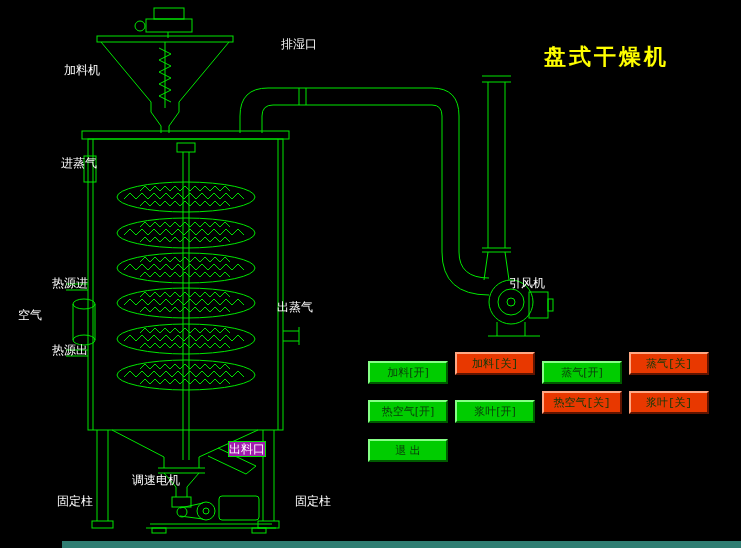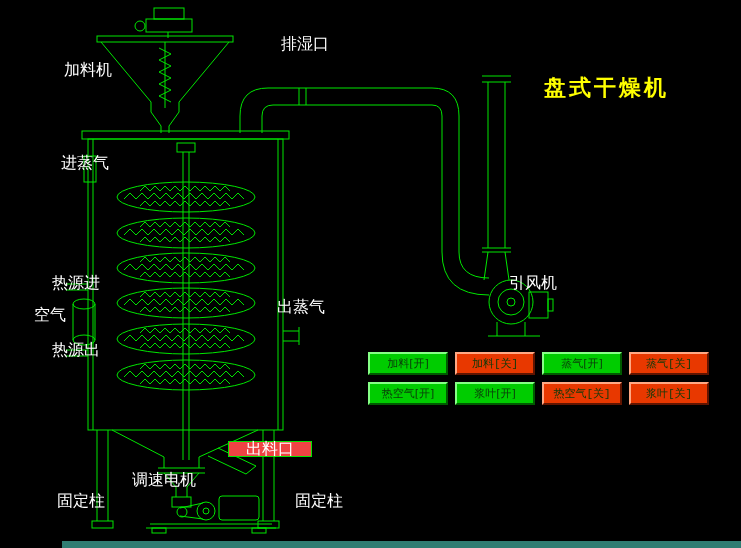--- a/index.html
+++ b/index.html
@@ -3,42 +3,42 @@
 <meta charset="utf-8">
 <style>
   html,body{margin:0;padding:0;background:#000;}
   #stage{
     position:relative;width:741px;height:548px;overflow:hidden;
     background:var(--background,#000);
     font-family:"DejaVu Sans","Liberation Sans",sans-serif;
   }
   #schematic{position:absolute;left:0;top:0;color:var(--line,#00e600);}
   .mlabel{
-    position:absolute;color:var(--label,#fff);font-size:16px;line-height:14px;
+    position:absolute;color:var(--label,#fff);font-size:12px;line-height:14px;
     white-space:nowrap;
   }
-  .mlabel.boxed{border:1px solid var(--line,#00e600);padding:0 17px;background:#ef4444;}
+  .mlabel.boxed{border:1px solid var(--line,#00e600);padding:0 0;background:#a21caf;}
   #page-title{
     position:absolute;left:544px;top:42px;color:var(--title,#ff0);
-    font-size:22px;font-weight:bold;letter-spacing:3px;white-space:nowrap;margin-top:31px;
+    font-size:22px;font-weight:bold;letter-spacing:3px;white-space:nowrap;
   }
   #button-panel{
     position:absolute;left:368px;top:352px;width:341px;
     display:grid;grid-template-columns:repeat(4,80px);gap:7px;
   }
   .btn{
     width:80px;height:23px;box-sizing:border-box;
     display:flex;align-items:center;justify-content:center;
     font-size:11px;white-space:nowrap;overflow:hidden;
     color:var(--btn-text,#0a3a0a);cursor:pointer;user-select:none;
   }
   .btn.green{
     background:var(--btn-green,#00cc00);
     border-top:2px solid #86ff86;border-left:2px solid #86ff86;
-    border-bottom:2px solid #005a00;border-right:2px solid #005a00;
+    border-bottom:2px solid #005a00;border-right:2px solid #005a00;margin-top:9px;
   }
   .btn.red{
     background:var(--btn-red,#e83800);
     border-top:2px solid #ffa884;border-left:2px solid #ffa884;
     border-bottom:2px solid #601400;border-right:2px solid #601400;font-family:Liberation Mono, monospace;
   }
   #bottom-strip{
     position:absolute;left:62px;right:0;bottom:0;height:7px;
     background:var(--bottom-strip,#2f7d72);
   }
@@ -204,35 +204,36 @@
       </g>
     </g>
   </svg>
 
   <div id="page-title">盘式干燥机</div>
 
   <span class="mlabel" style="left:64px;top:63px">加料机</span>
   <span class="mlabel" style="left:281px;top:37px">排湿口</span>
   <span class="mlabel" style="left:61px;top:156px">进蒸气</span>
   <span class="mlabel" style="left:52px;top:276px">热源进</span>
-  <span class="mlabel" style="left:34px;top:308px">空气</span>
+  <span class="mlabel" style="left:18px;top:308px">空气</span>
   <span class="mlabel" style="left:277px;top:300px">出蒸气</span>
   <span class="mlabel" style="left:52px;top:343px">热源出</span>
   <span class="mlabel boxed" style="left:228px;top:441px">出料口</span>
   <span class="mlabel" style="left:132px;top:473px">调速电机</span>
   <span class="mlabel" style="left:57px;top:494px">固定柱</span>
   <span class="mlabel" style="left:295px;top:494px">固定柱</span>
   <span class="mlabel" style="left:509px;top:276px">引风机</span>
 
   <div id="button-panel">
     <div class="btn green">加料[开]</div>
     <div class="btn red">加料[关]</div>
     <div class="btn green">蒸气[开]</div>
     <div class="btn red">蒸气[关]</div>
     <div class="btn green">热空气[开]</div>
     <div class="btn green">浆叶[开]</div>
     <div class="btn red">热空气[关]</div>
     <div class="btn red">浆叶[关]</div>
+    <div class="btn green">退 出</div>
   </div>
 
   <div id="bottom-strip"></div>
 
 </div>
 
 </body></html>

